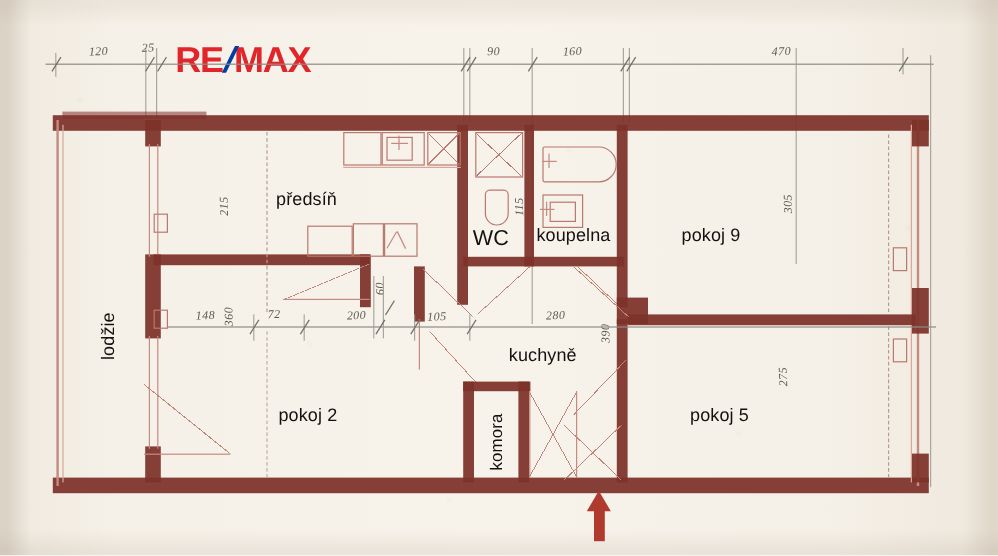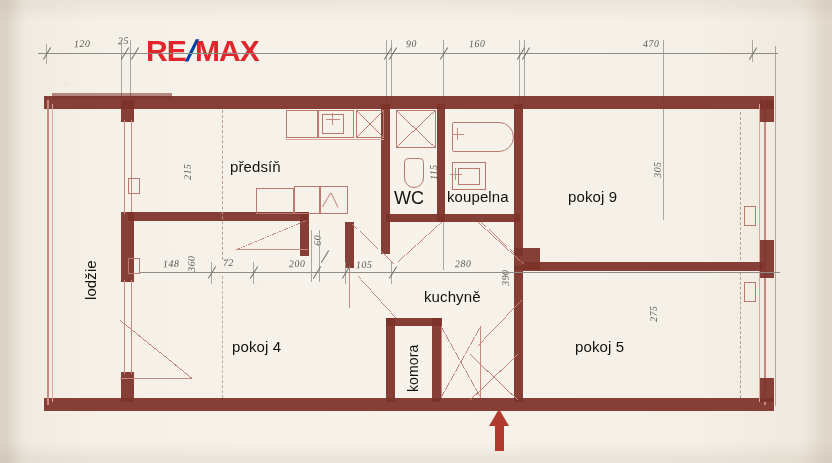--- a/index.html
+++ b/index.html
@@ -347,21 +347,21 @@
   <div class="wall" style="left:386px; top:318px; width:56px; height:8px;"></div>
   <div class="roomlabel vert" style="left:405px; top:392px; font-size:14px;">komora</div>
 
   <div class="swing" style="left:441px; top:326px; width:40px; height:72px; border:none;
               background:
                 linear-gradient(to bottom right, transparent 49.3%, #c08478 49.3%, #c08478 50.3%, transparent 50.3%),
                 linear-gradient(to top right, transparent 49.3%, #c08478 49.3%, #c08478 50.3%, transparent 50.3%);"></div>
   <div class="thinline" style="left:441px; top:326px; width:1px; height:72px;"></div>
   <div class="thinline" style="left:480px; top:326px; width:1px; height:72px;"></div>
 
-  <div class="roomlabel" style="left:232px; top:338px;">pokoj 4</div>
+  <div class="roomlabel" style="left:232px; top:338px;">pokoj 2</div>
   <div class="dimtext vert" style="left:186px; top:272px;">360</div>
   <div style="position:absolute; left:222px; top:276px; width:0; height:122px;
               border-left:1px dashed #c3aea4;"></div>
 
   <div class="roomlabel vert" style="left:82px; top:300px;">lodžie</div>
 
   <div class="dimline" style="left:140px; top:272px; width:640px;"></div>
 
   <div class="extline" style="left:211px; top:262px; height:22px;"></div>
   <div class="extline" style="left:253px; top:262px; height:22px;"></div>

